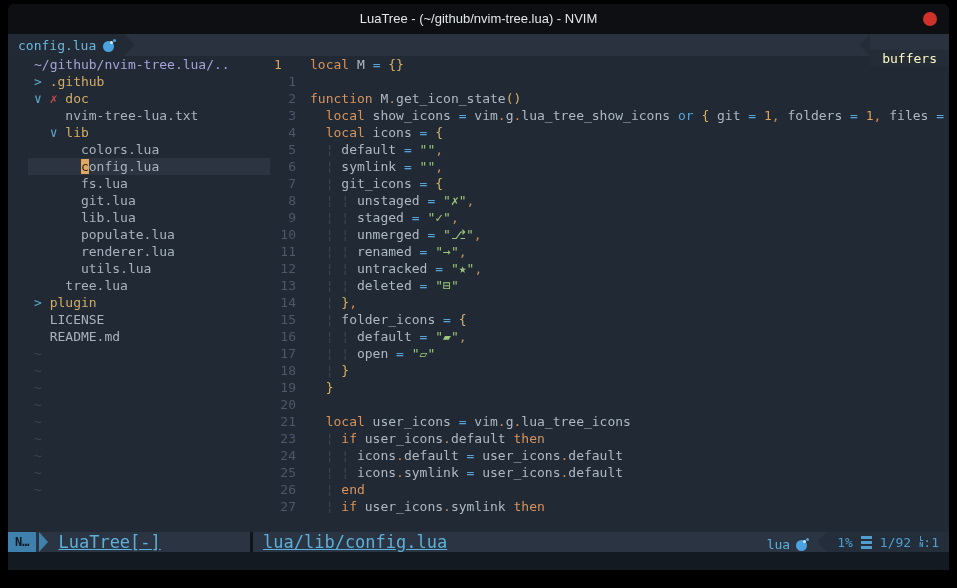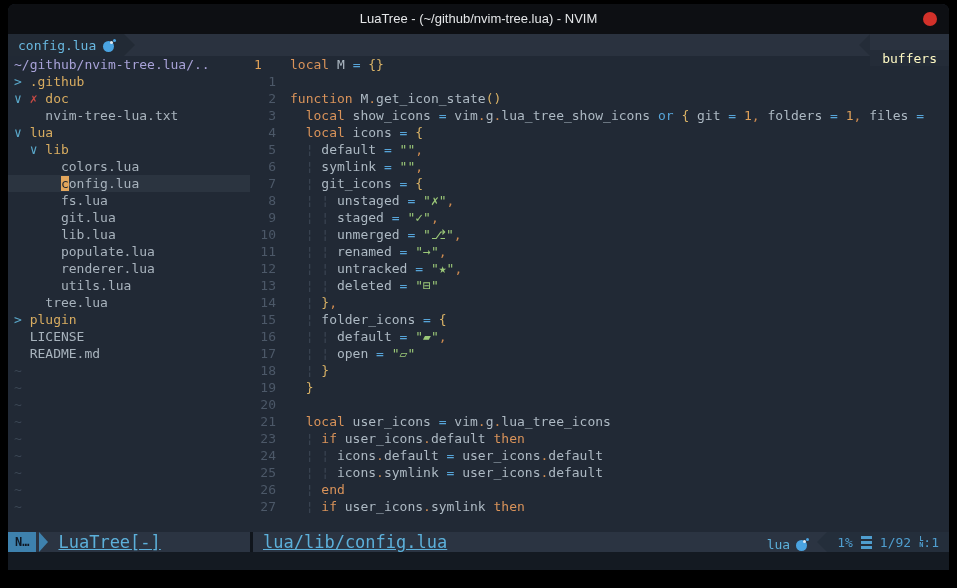--- a/index.html
+++ b/index.html
@@ -22,21 +22,21 @@
   .buf-arrow{width:0;height:0;border-top:11px solid transparent;border-bottom:11px solid transparent;
              border-right:11px solid #242c38;}
   .bufseg{background:#242c38;color:#fef9c3;font-size:13px;display:flex;align-items:center;padding:8px 12px;margin-top:16px;}
   
   .luaicon{position:relative;width:13px;height:13px;display:inline-block;flex:none;}
   .luaicon::before{content:"";position:absolute;left:0;bottom:0;width:11px;height:11px;border-radius:50%;background:#4aa3e0;}
   .luaicon::after{content:"";position:absolute;right:3px;top:2px;width:3px;height:3px;border-radius:50%;background:#dfeaf2;}
   .luaicon i{position:absolute;right:0;top:0;width:3px;height:3px;border-radius:50%;background:#4aa3e0;}
   
   .main{display:flex;height:476px;font-size:13px;line-height:17px;}
-  .tree{width:242px;flex:none;overflow:hidden;}
+  .tree{width:242px;flex:none;overflow:hidden;margin-left:20px;}
   .trow{height:17px;white-space:pre;padding-left:6px;}
   .trow.curline{background:#2b3440;}
   .editor{flex:1;overflow:hidden;}
   .crow{height:17px;white-space:pre;}
   .gut{display:inline-block;width:22px;margin:0 14px 0 4px;text-align:right;color:#4c5868;}
   .gut.cur{text-align:left;color:#e0a057;}
   
   .k{color:#d9935a;} .o{color:#57a5d9;} .i{color:#adb9c3;} .s{color:#9bc878;}
   .b{color:#d9b266;} .n{color:#dfa05a;} .p{color:#cf8b50;} .g{color:#3c4654;}
   .pu{color:#a8a2d8;} .fo{color:#d8ac60;} .ar{color:#5aa8ca;} .fi{color:#a8b3bd;}
@@ -88,21 +88,20 @@
     <div class="buf-arrow"></div>
     <div class="bufseg">buffers</div>
   </div>
 
   <div class="main">
     <div class="tree">
         <div class="trow"><span class="pu">~/github/nvim-tree.lua/..</span></div>
         <div class="trow"><span class="ar">&gt; </span><span class="fo">.github</span></div>
         <div class="trow"><span class="ar">∨ </span><span class="er">✗ </span><span class="fo">doc</span></div>
         <div class="trow"><span class="fi">    nvim-tree-lua.txt</span></div>
-        <div class="trow"><span class="ar">∨ </span><span class="fo">lua</span></div>
         <div class="trow"><span class="fi">  </span><span class="ar">∨ </span><span class="fo">lib</span></div>
         <div class="trow"><span class="fi">      colors.lua</span></div>
         <div class="trow curline"><span class="fi">      </span><span class="cu">c</span><span class="fi">onfig.lua</span></div>
         <div class="trow"><span class="fi">      fs.lua</span></div>
         <div class="trow"><span class="fi">      git.lua</span></div>
         <div class="trow"><span class="fi">      lib.lua</span></div>
         <div class="trow"><span class="fi">      populate.lua</span></div>
         <div class="trow"><span class="fi">      renderer.lua</span></div>
         <div class="trow"><span class="fi">      utils.lua</span></div>
         <div class="trow"><span class="fi">    tree.lua</span></div>

